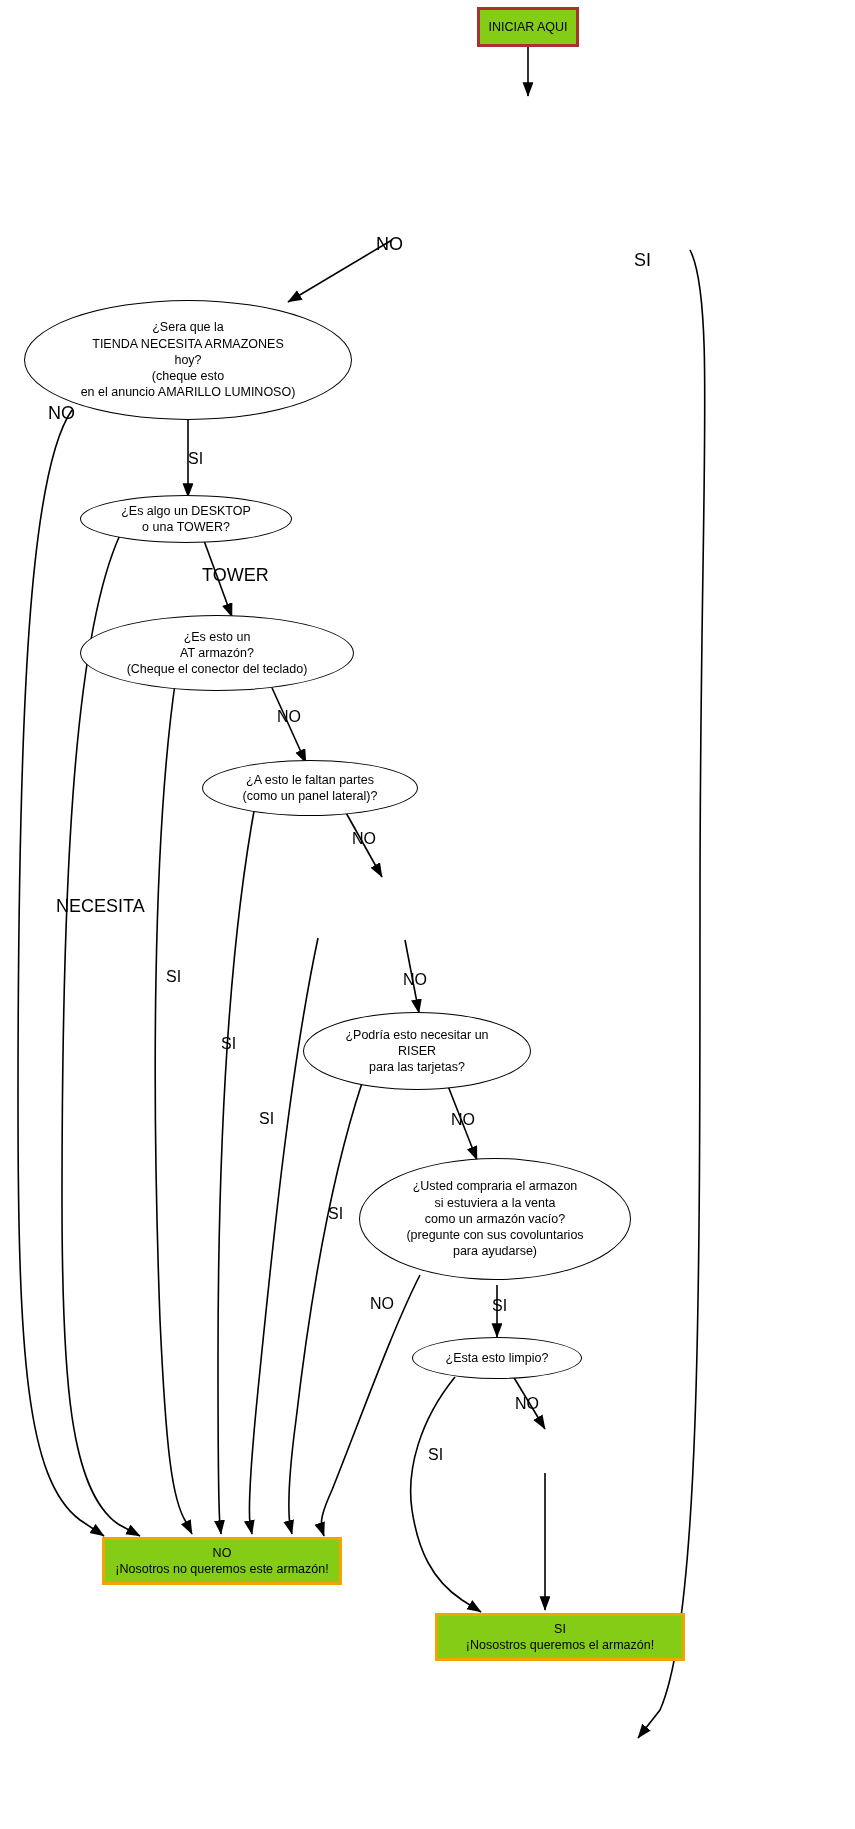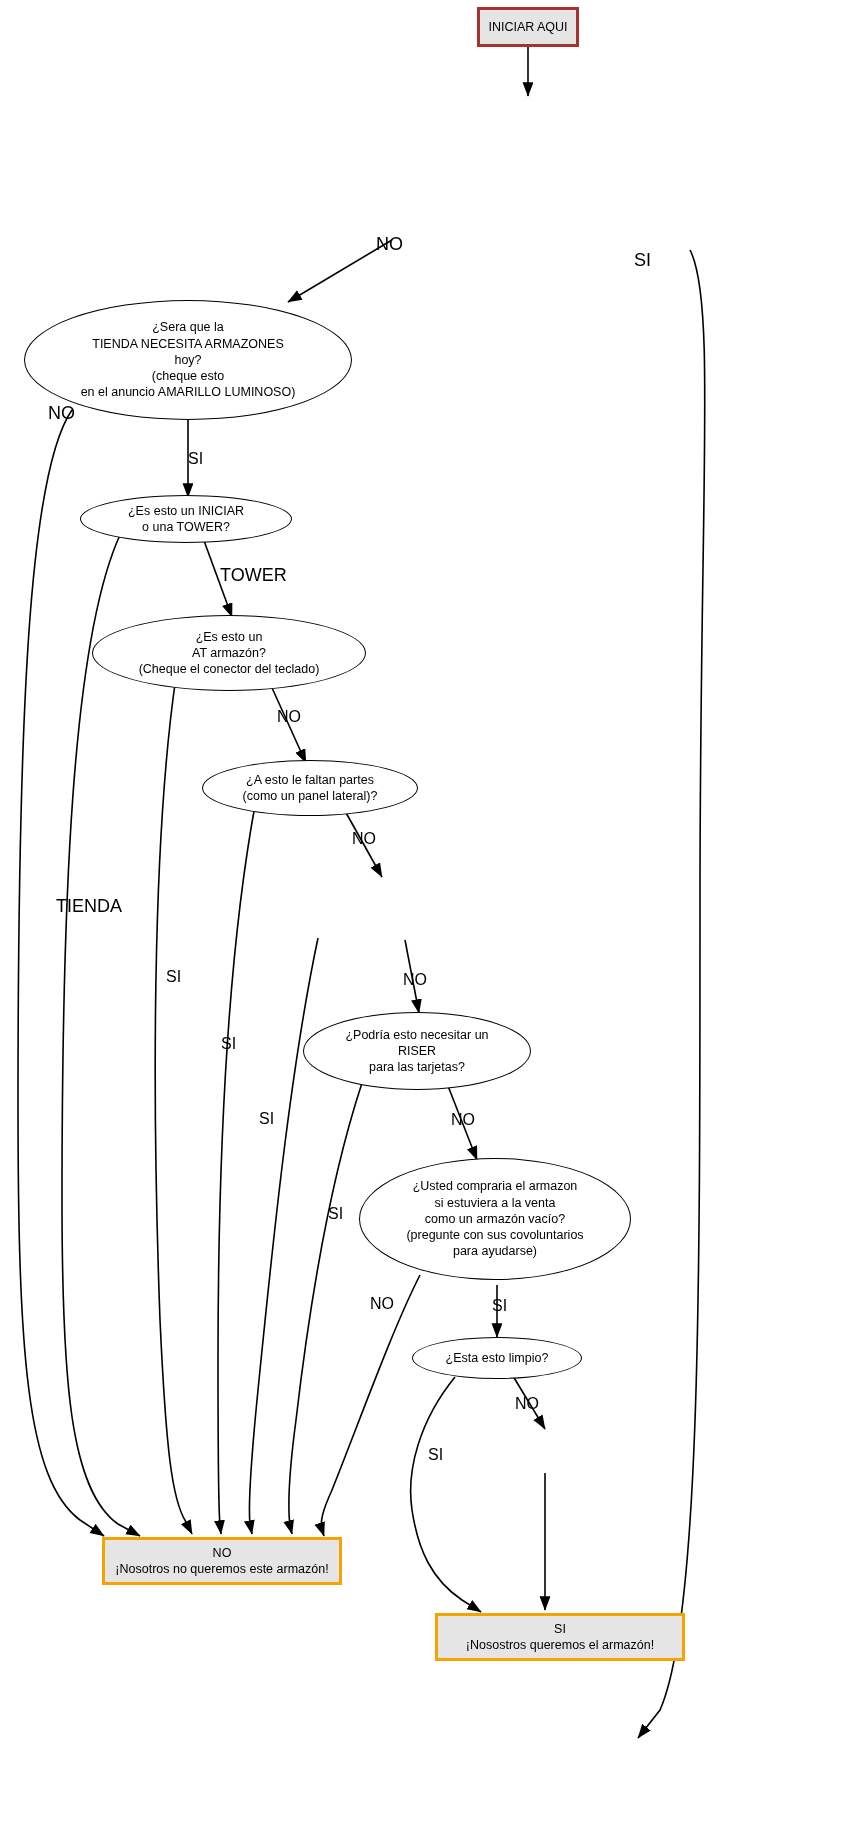--- a/index.html
+++ b/index.html
@@ -2,21 +2,21 @@
 <html><head>
 <meta charset="utf-8">
 <style>
   html,body{margin:0;padding:0;background:#ffffff;}
   body{font-family:"Liberation Sans", sans-serif;color:#000;}
   #canvas{position:relative;width:855px;height:1829px;overflow:hidden;background:#fff;}
   svg#wires{position:absolute;left:0;top:0;width:855px;height:1829px;}
   .node{position:absolute;box-sizing:border-box;display:flex;align-items:center;justify-content:center;text-align:center;}
   .node .txt{line-height:1.30;white-space:pre-line;}
   .ellipse{border:1.5px solid #000;border-radius:50%;background:#fff;}
-  .rectbox{background:#e5e5e5;}
+  .rectbox{background:#84cc16;}
   .start-box{border:3px solid #a63232;}
   .term-box{border:3px solid #f5a300;}
   .plain-box{border:1.5px solid #333;}
   .edge-label{position:absolute;white-space:nowrap;}
   .f13{font-size:12.5px;}
   .f16{font-size:16px;}
   .f18{font-size:18px;}
 </style>
 </head>
 <body>
@@ -80,25 +80,25 @@
 
   <div class="node ellipse" style="left:24px;top:300px;width:328px;height:120px;text-align:center;">
     <span class="txt f13">¿Sera que la
 TIENDA NECESITA ARMAZONES
 hoy?
 (cheque esto
 en el anuncio AMARILLO LUMINOSO)</span>
   </div>
 
   <div class="node ellipse" style="left:80px;top:495px;width:212px;height:48px;">
-    <span class="txt f13">¿Es esto un INICIAR
+    <span class="txt f13">¿Es algo un DESKTOP
 o una TOWER?</span>
   </div>
 
-  <div class="node ellipse" style="left:92px;top:615px;width:274px;height:76px;">
+  <div class="node ellipse" style="left:80px;top:615px;width:274px;height:76px;">
     <span class="txt f13">¿Es esto un
 AT armazón?
 (Cheque el conector del teclado)</span>
   </div>
 
   <div class="node ellipse" style="left:202px;top:760px;width:216px;height:56px;">
     <span class="txt f13">¿A esto le faltan partes
 (como un panel lateral)?</span>
   </div>
 
@@ -129,22 +129,22 @@
 
   <div class="node term-box rectbox" style="left:435px;top:1613px;width:250px;height:48px;">
     <span class="txt f13">SI
 ¡Nosostros queremos el armazón!</span>
   </div>
 
   <span class="edge-label f18" style="left:376px;top:234px;">NO</span>
   <span class="edge-label f18" style="left:634px;top:250px;">SI</span>
   <span class="edge-label f18" style="left:48px;top:403px;">NO</span>
   <span class="edge-label f16" style="left:188px;top:450px;">SI</span>
-  <span class="edge-label f18" style="left:56px;top:896px;">TIENDA</span>
-  <span class="edge-label f18" style="left:220px;top:565px;">TOWER</span>
+  <span class="edge-label f18" style="left:56px;top:896px;">NECESITA</span>
+  <span class="edge-label f18" style="left:202px;top:565px;">TOWER</span>
   <span class="edge-label f16" style="left:166px;top:968px;">SI</span>
   <span class="edge-label f16" style="left:277px;top:708px;">NO</span>
   <span class="edge-label f16" style="left:221px;top:1035px;">SI</span>
   <span class="edge-label f16" style="left:352px;top:830px;">NO</span>
   <span class="edge-label f16" style="left:259px;top:1110px;">SI</span>
   <span class="edge-label f16" style="left:403px;top:971px;">NO</span>
   <span class="edge-label f16" style="left:328px;top:1205px;">SI</span>
   <span class="edge-label f16" style="left:451px;top:1111px;">NO</span>
   <span class="edge-label f16" style="left:370px;top:1295px;">NO</span>
   <span class="edge-label f16" style="left:492px;top:1297px;">SI</span>

